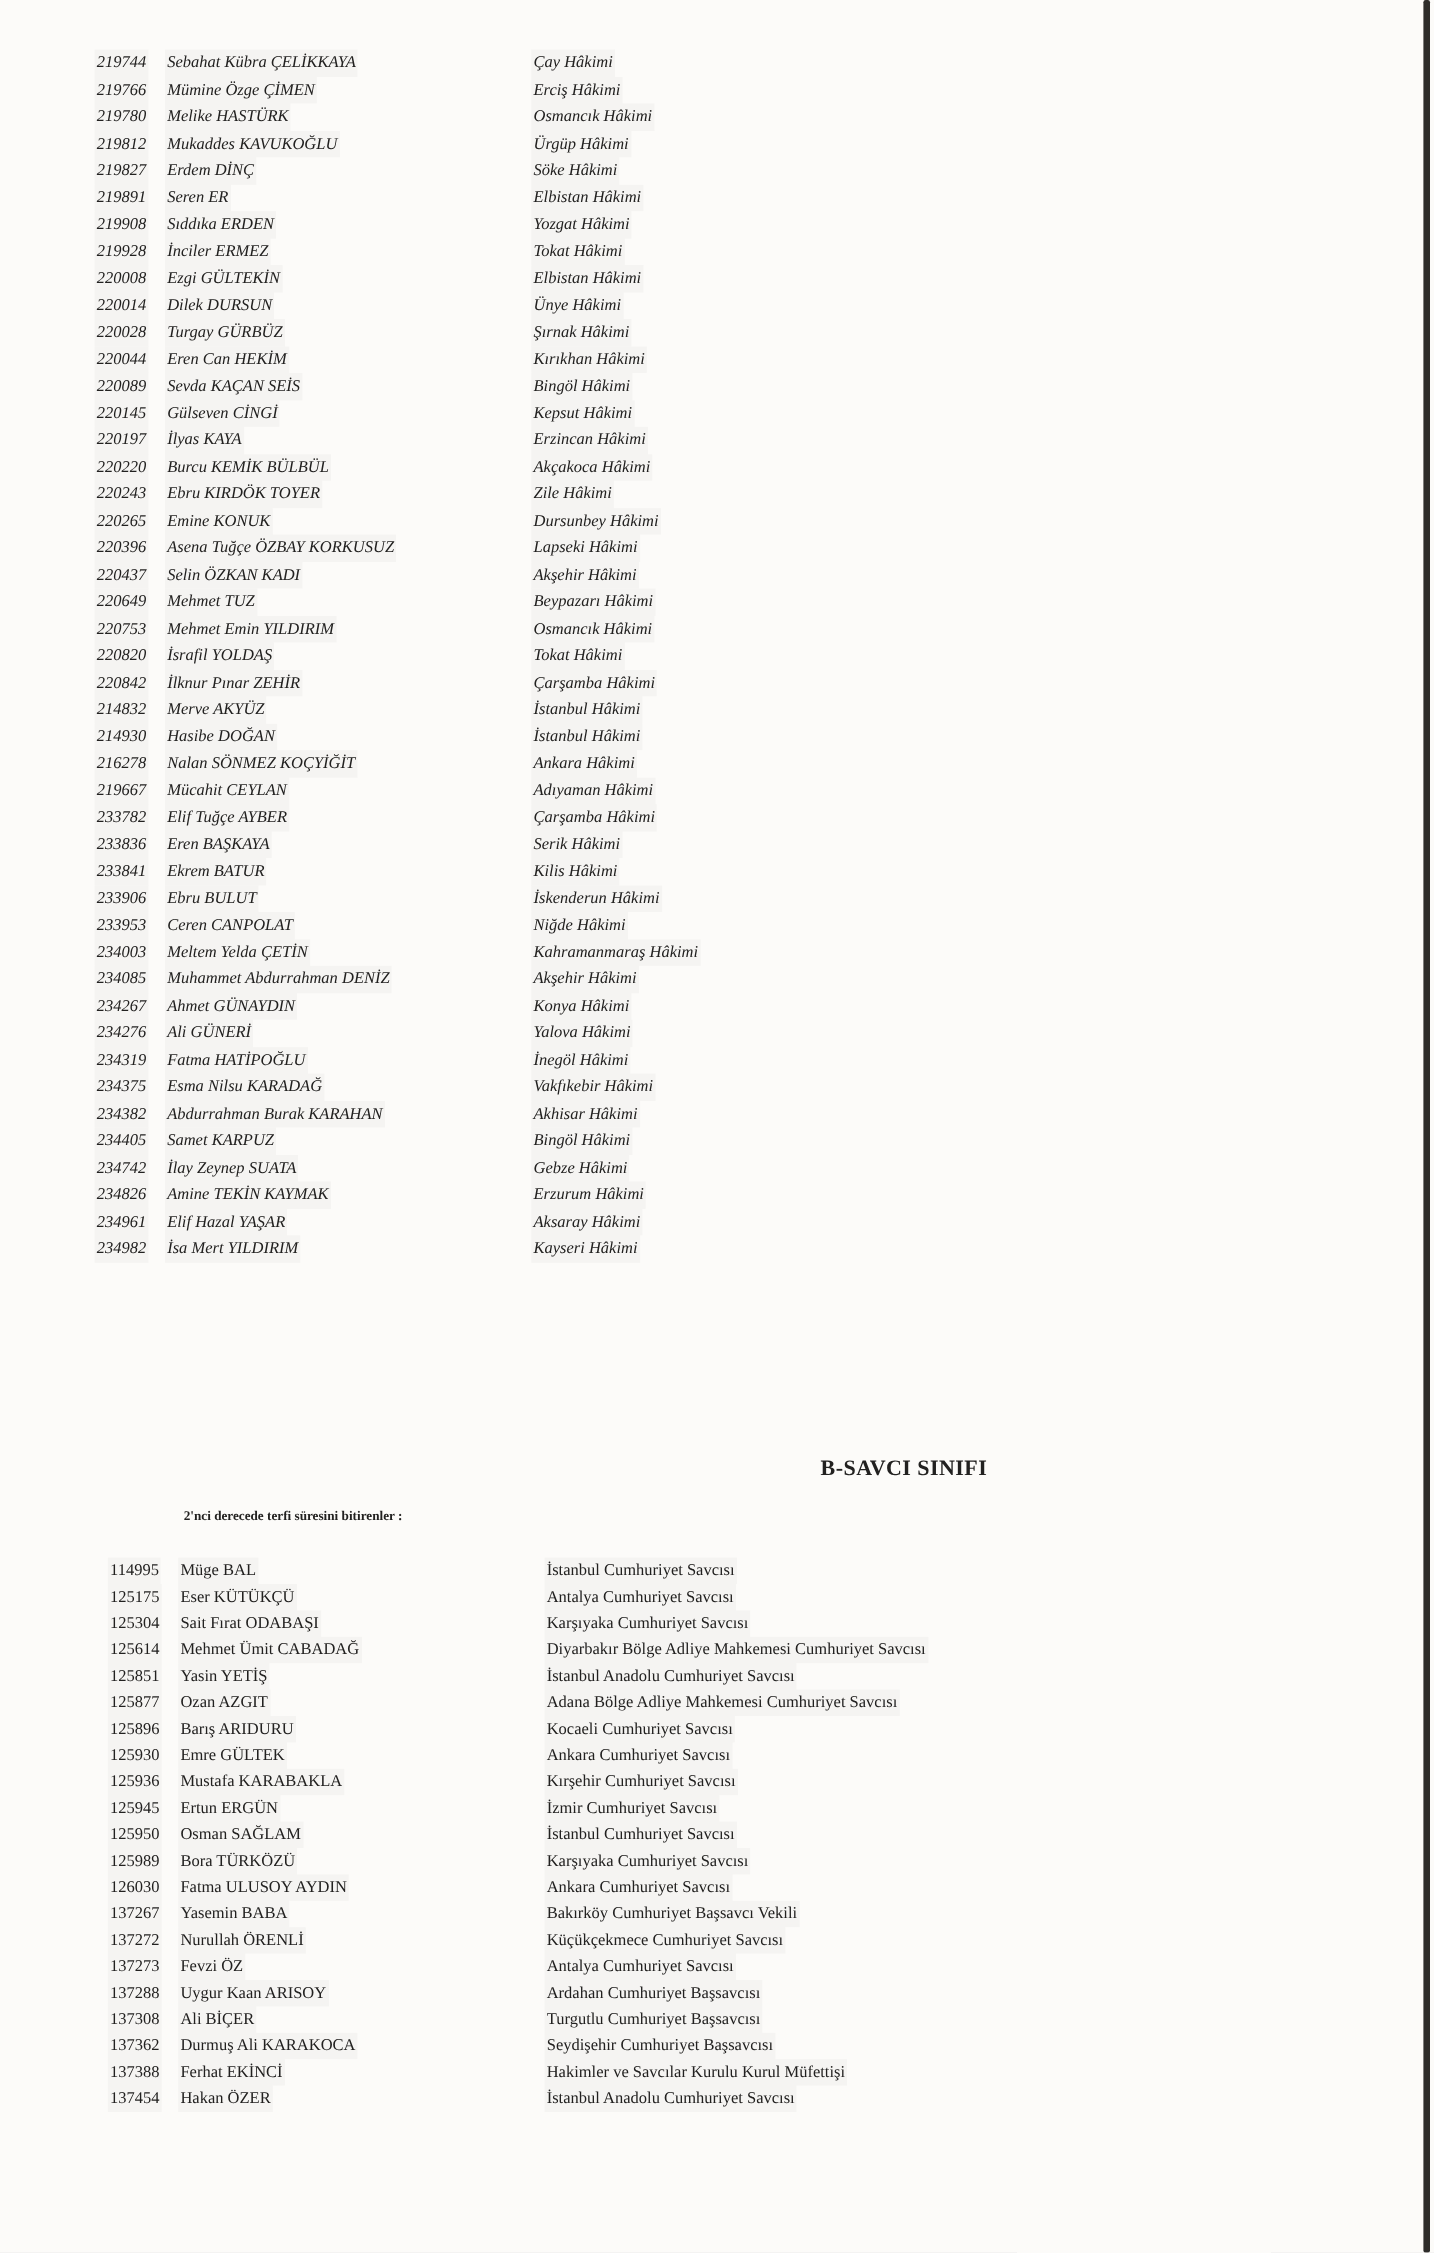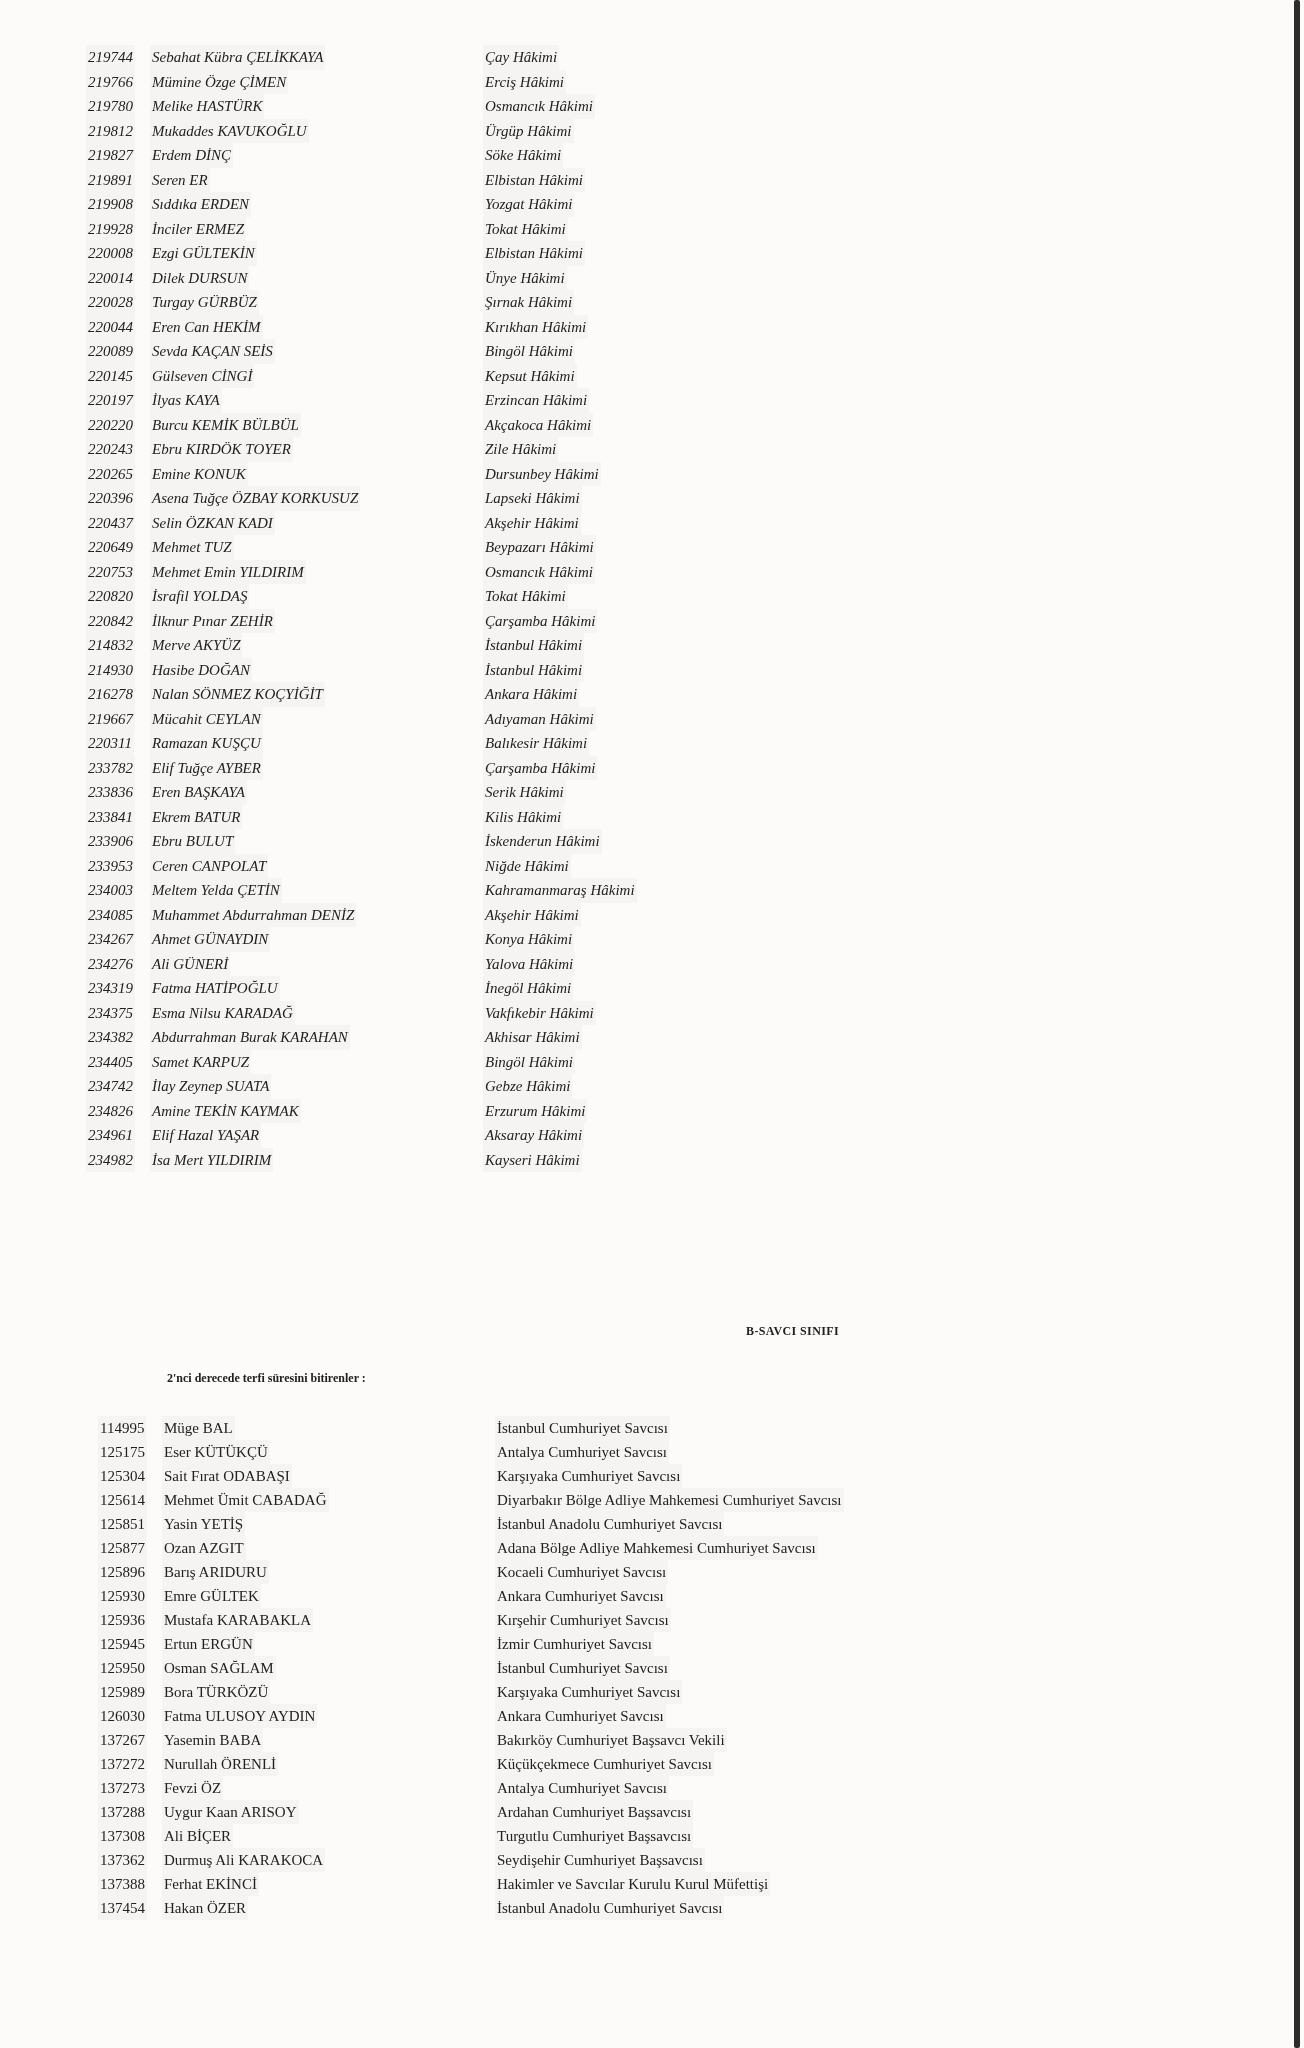--- a/index.html
+++ b/index.html
@@ -48,21 +48,21 @@
     background: rgba(60, 55, 50, 0.035); 
     padding: 0 2px;
   }
   .cell.no   { left: 86px;  }
   .cell.name { left: 150px; }
   .cell.duty { left: 483px; }
   .section-title {
     position: absolute;
     top: 1324px;
     left: 746px;
-    font-size: 12px;
+    font-size: 20px;
     font-weight: bold;
     letter-spacing: 0.4px;
     white-space: nowrap;
   }
   .section-subtitle {
     position: absolute;
     top: 1371px;
     left: 167px;
     font-size: 12px;
     font-weight: bold;
@@ -209,25 +209,20 @@
     <span class="cell no">216278</span>
     <span class="cell name">Nalan SÖNMEZ KOÇYİĞİT</span>
     <span class="cell duty">Ankara Hâkimi</span>
   </div>
       <div class="row">
     <span class="cell no">219667</span>
     <span class="cell name">Mücahit CEYLAN</span>
     <span class="cell duty">Adıyaman Hâkimi</span>
   </div>
       <div class="row">
-    <span class="cell no">220311</span>
-    <span class="cell name">Ramazan KUŞÇU</span>
-    <span class="cell duty">Balıkesir Hâkimi</span>
-  </div>
-      <div class="row">
     <span class="cell no">233782</span>
     <span class="cell name">Elif Tuğçe AYBER</span>
     <span class="cell duty">Çarşamba Hâkimi</span>
   </div>
       <div class="row">
     <span class="cell no">233836</span>
     <span class="cell name">Eren BAŞKAYA</span>
     <span class="cell duty">Serik Hâkimi</span>
   </div>
       <div class="row">

